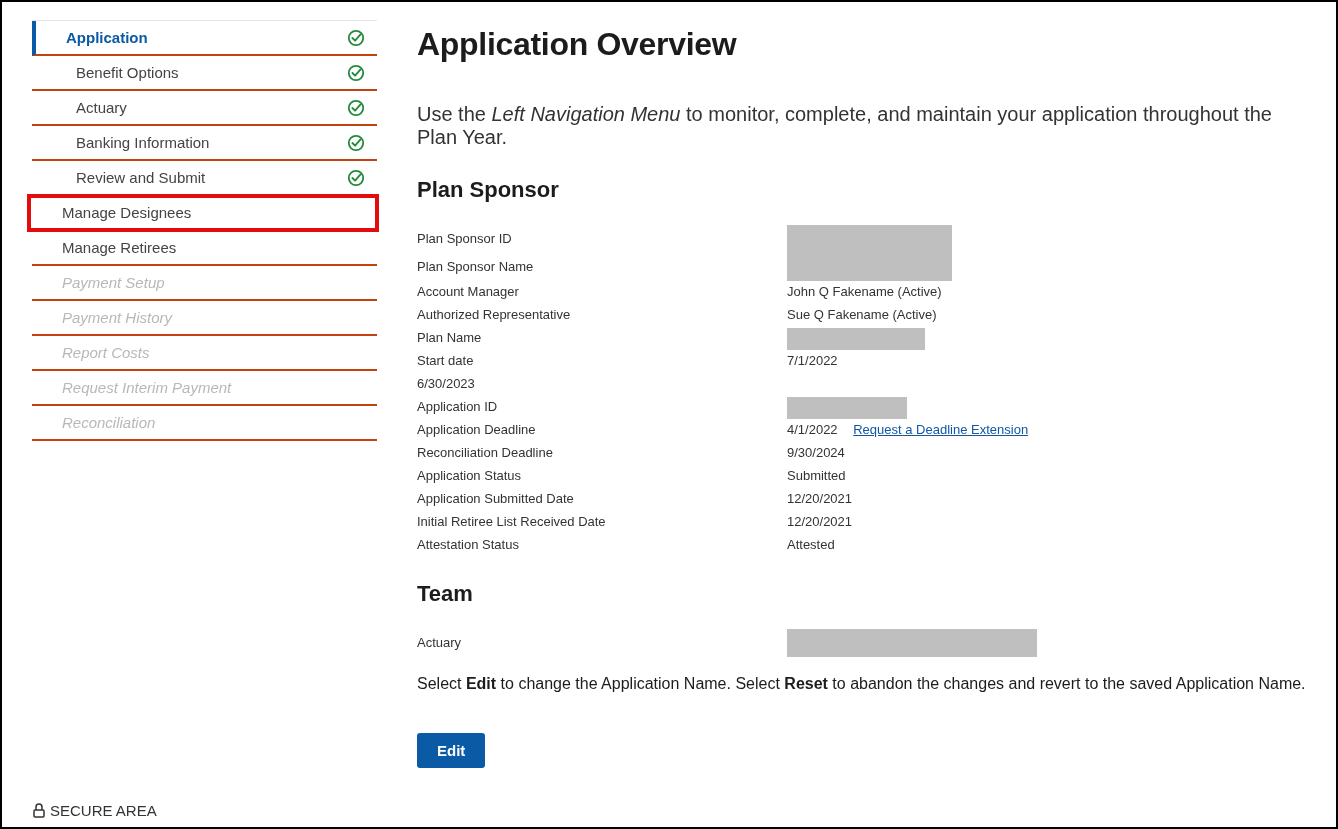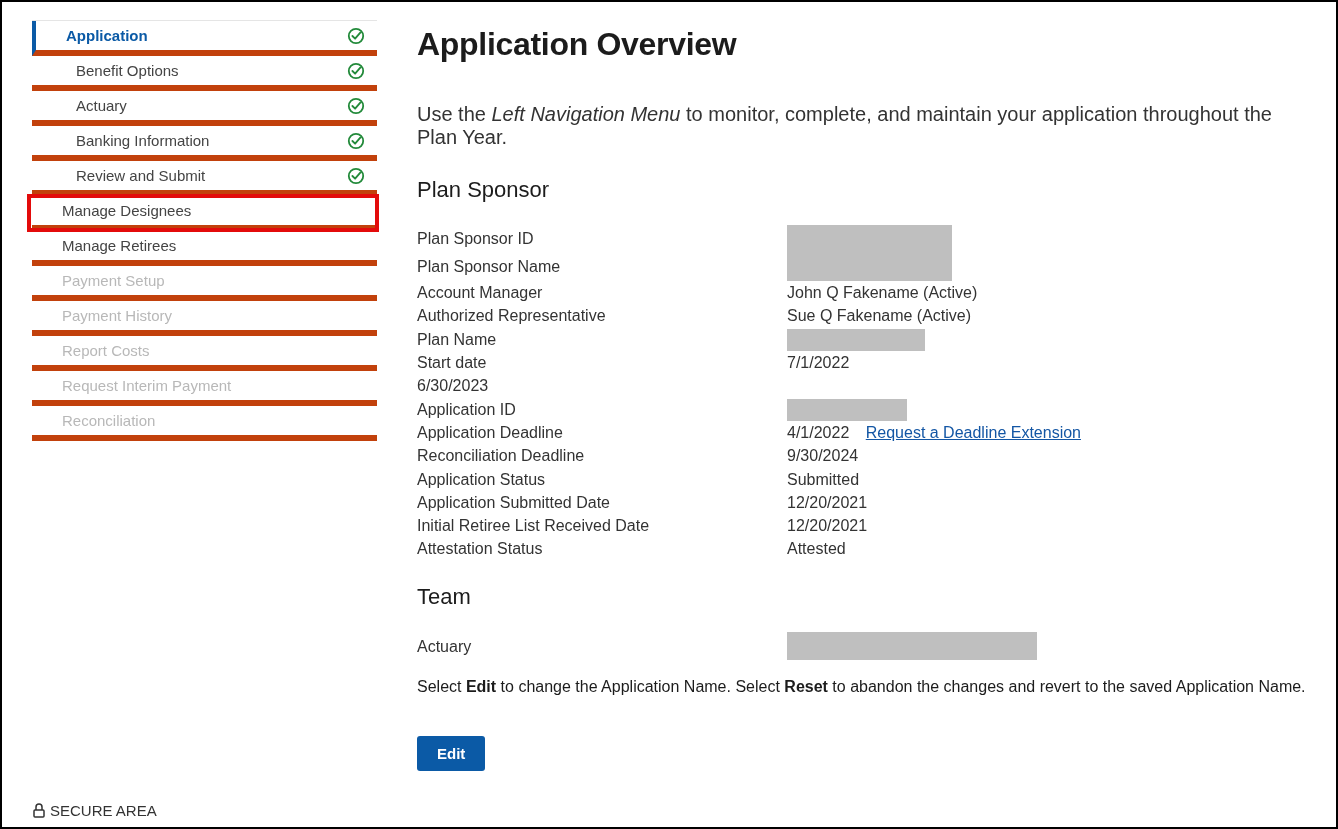--- a/index.html
+++ b/index.html
@@ -26,55 +26,55 @@
   }
   .nav-group {
     border-top:1px solid #e5e5e5;
   }
   .nav-item {
     display:flex;
     align-items:center;
     justify-content:space-between;
     height:35px;
     padding:0 10px 0 30px;
-    border-bottom:6px solid #c2410c;
+    border-bottom:2px solid #c2410c;
     font-size:15px;
     color:#444;
     cursor:pointer;
   }
   .nav-item.active {
     border-left:4px solid #0b5aa6;
     padding-left:26px;
     color:#0b5aa6;
     font-weight:600;
   }
   .nav-item.sub { padding-left:44px; }
   .nav-item.top { padding-left:30px; }
-  .nav-item.disabled { color:#b8b8b8; cursor:default; }
+  .nav-item.disabled { color:#b8b8b8; cursor:default;font-style:italic; }
   .nav-item .icon-slot { width:22px; display:flex; justify-content:center; }
   .check-icon { width:18px; height:18px; }
   .check-icon circle { fill:none; stroke:#228a3a; stroke-width:2; }
   .check-icon polyline { fill:none; stroke:#228a3a; stroke-width:2; stroke-linecap:round; stroke-linejoin:round; }
   .highlight-box {
     position:absolute;
     border:4px solid #e30b0b;
     pointer-events:none;
   }
   
   .main { flex:1; padding-top:6px; }
   h1.page-title {
     font-size:32px; font-weight:800; margin:0 0 40px 0; letter-spacing:-0.3px;
   }
   .intro { font-size:20px; color:#333; margin:0 0 28px 0; }
   .intro em { font-style:italic; }
-  h2.section { font-size:22px; font-weight:400; margin:0 0 22px 0; }
+  h2.section { font-size:22px; font-weight:700; margin:0 0 22px 0; }
   .kvrow {
     display:flex;
     align-items:center;
-    font-size:16px;
+    font-size:13px;
     color:#333;
     line-height:1.45;
     min-height:23px;
   }
   .kvrow .label { width:370px; flex-shrink:0; }
   .kvrow .value { }
   .redact {
     background:#bfbfbf;
     display:inline-block;
     height:22px;

